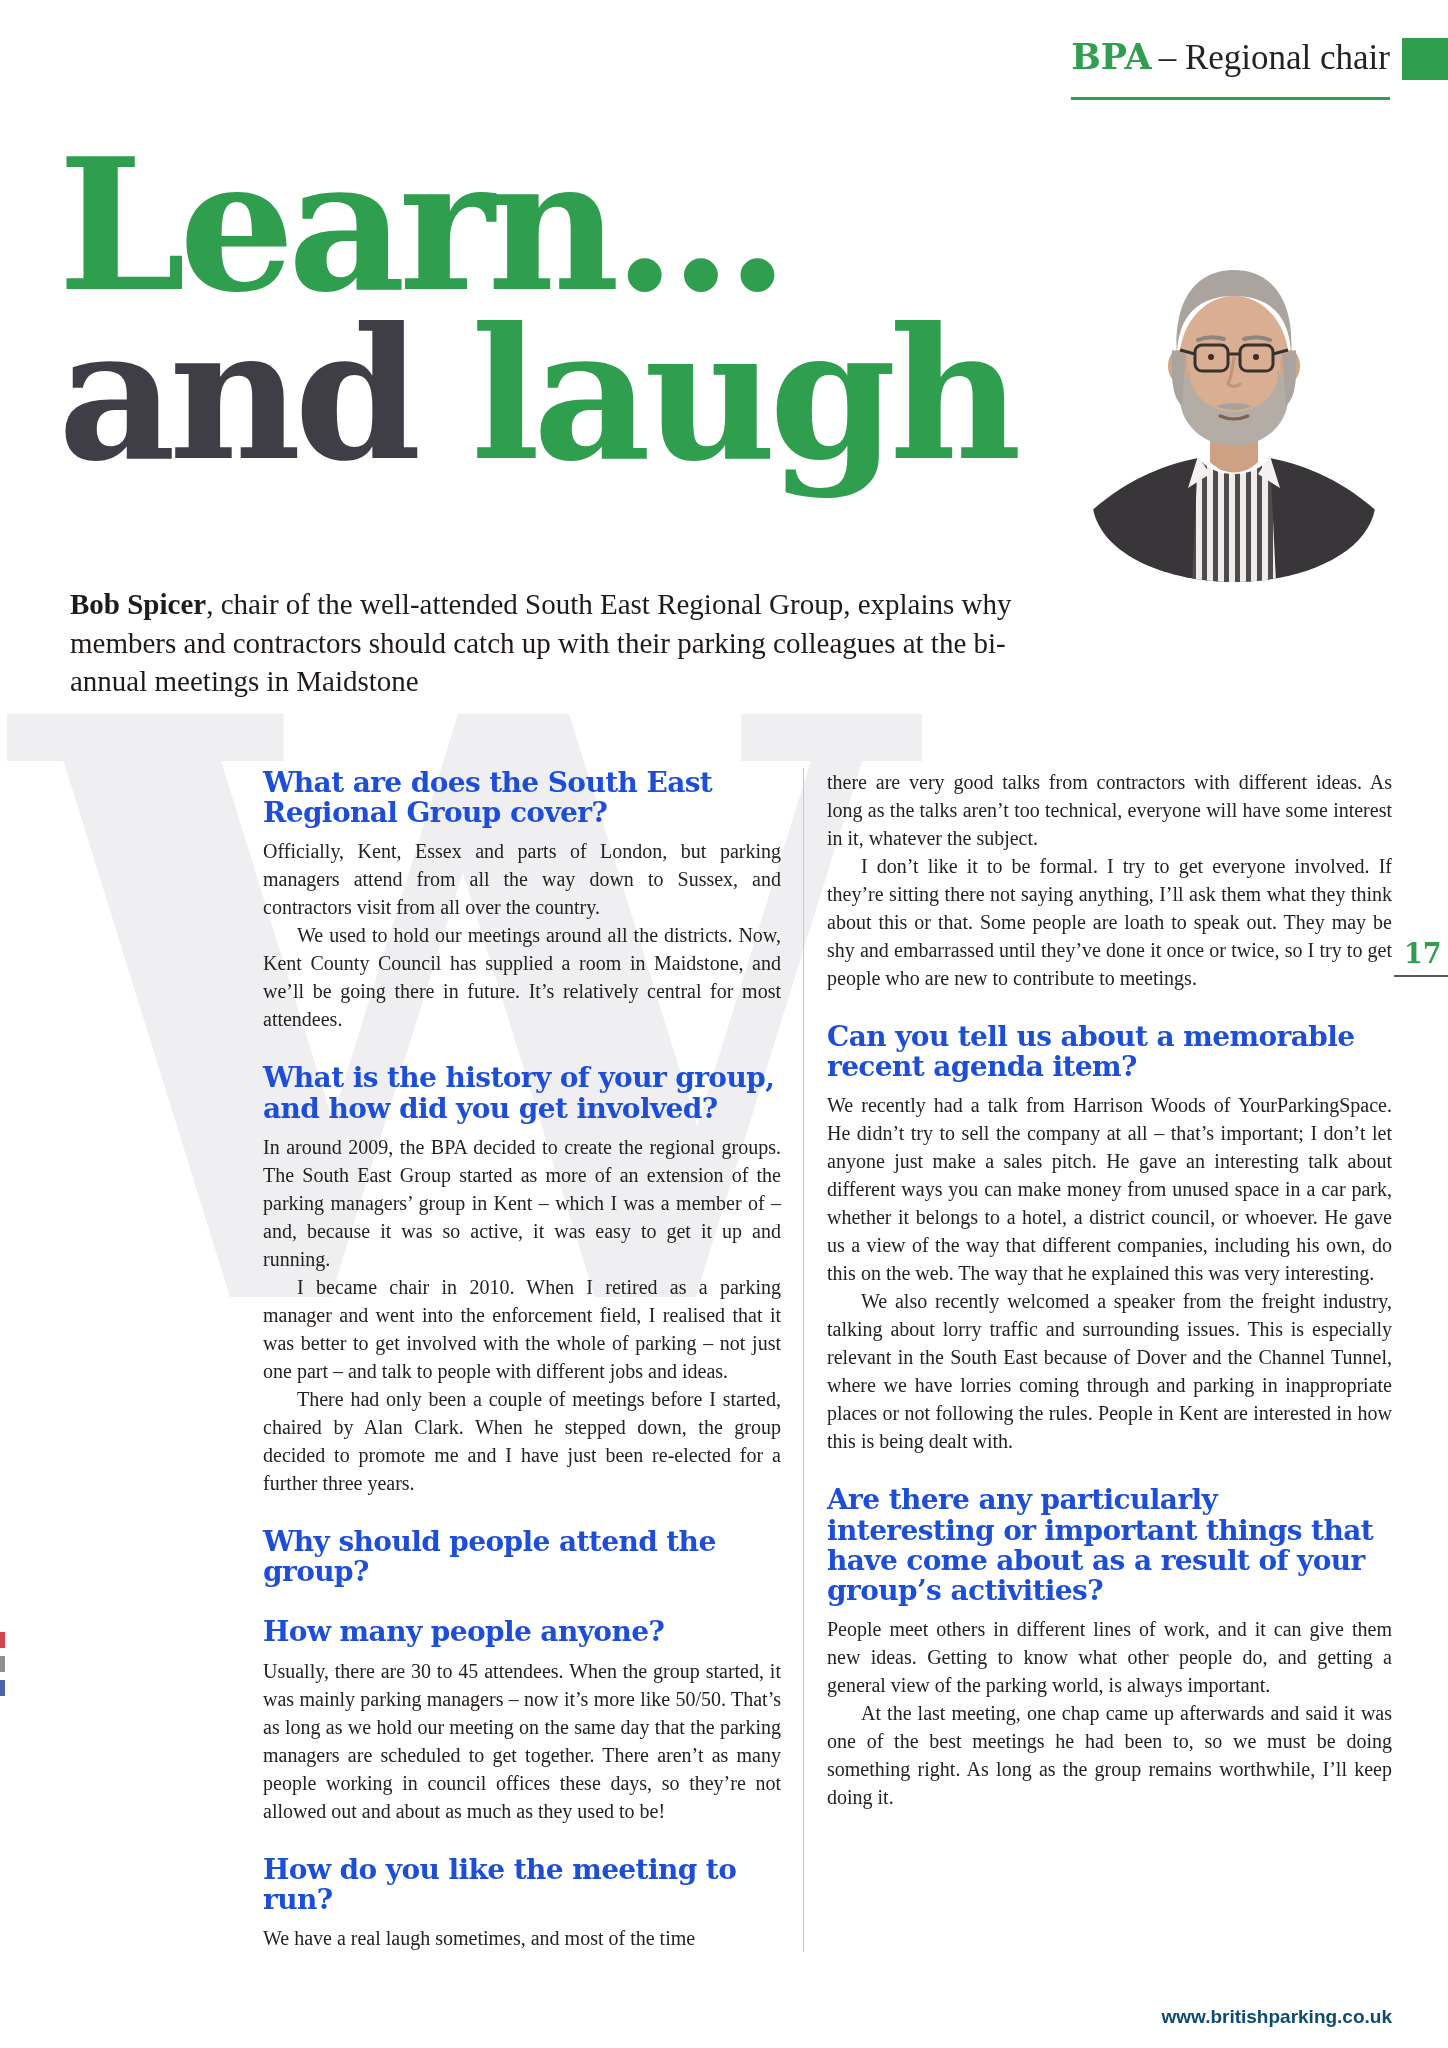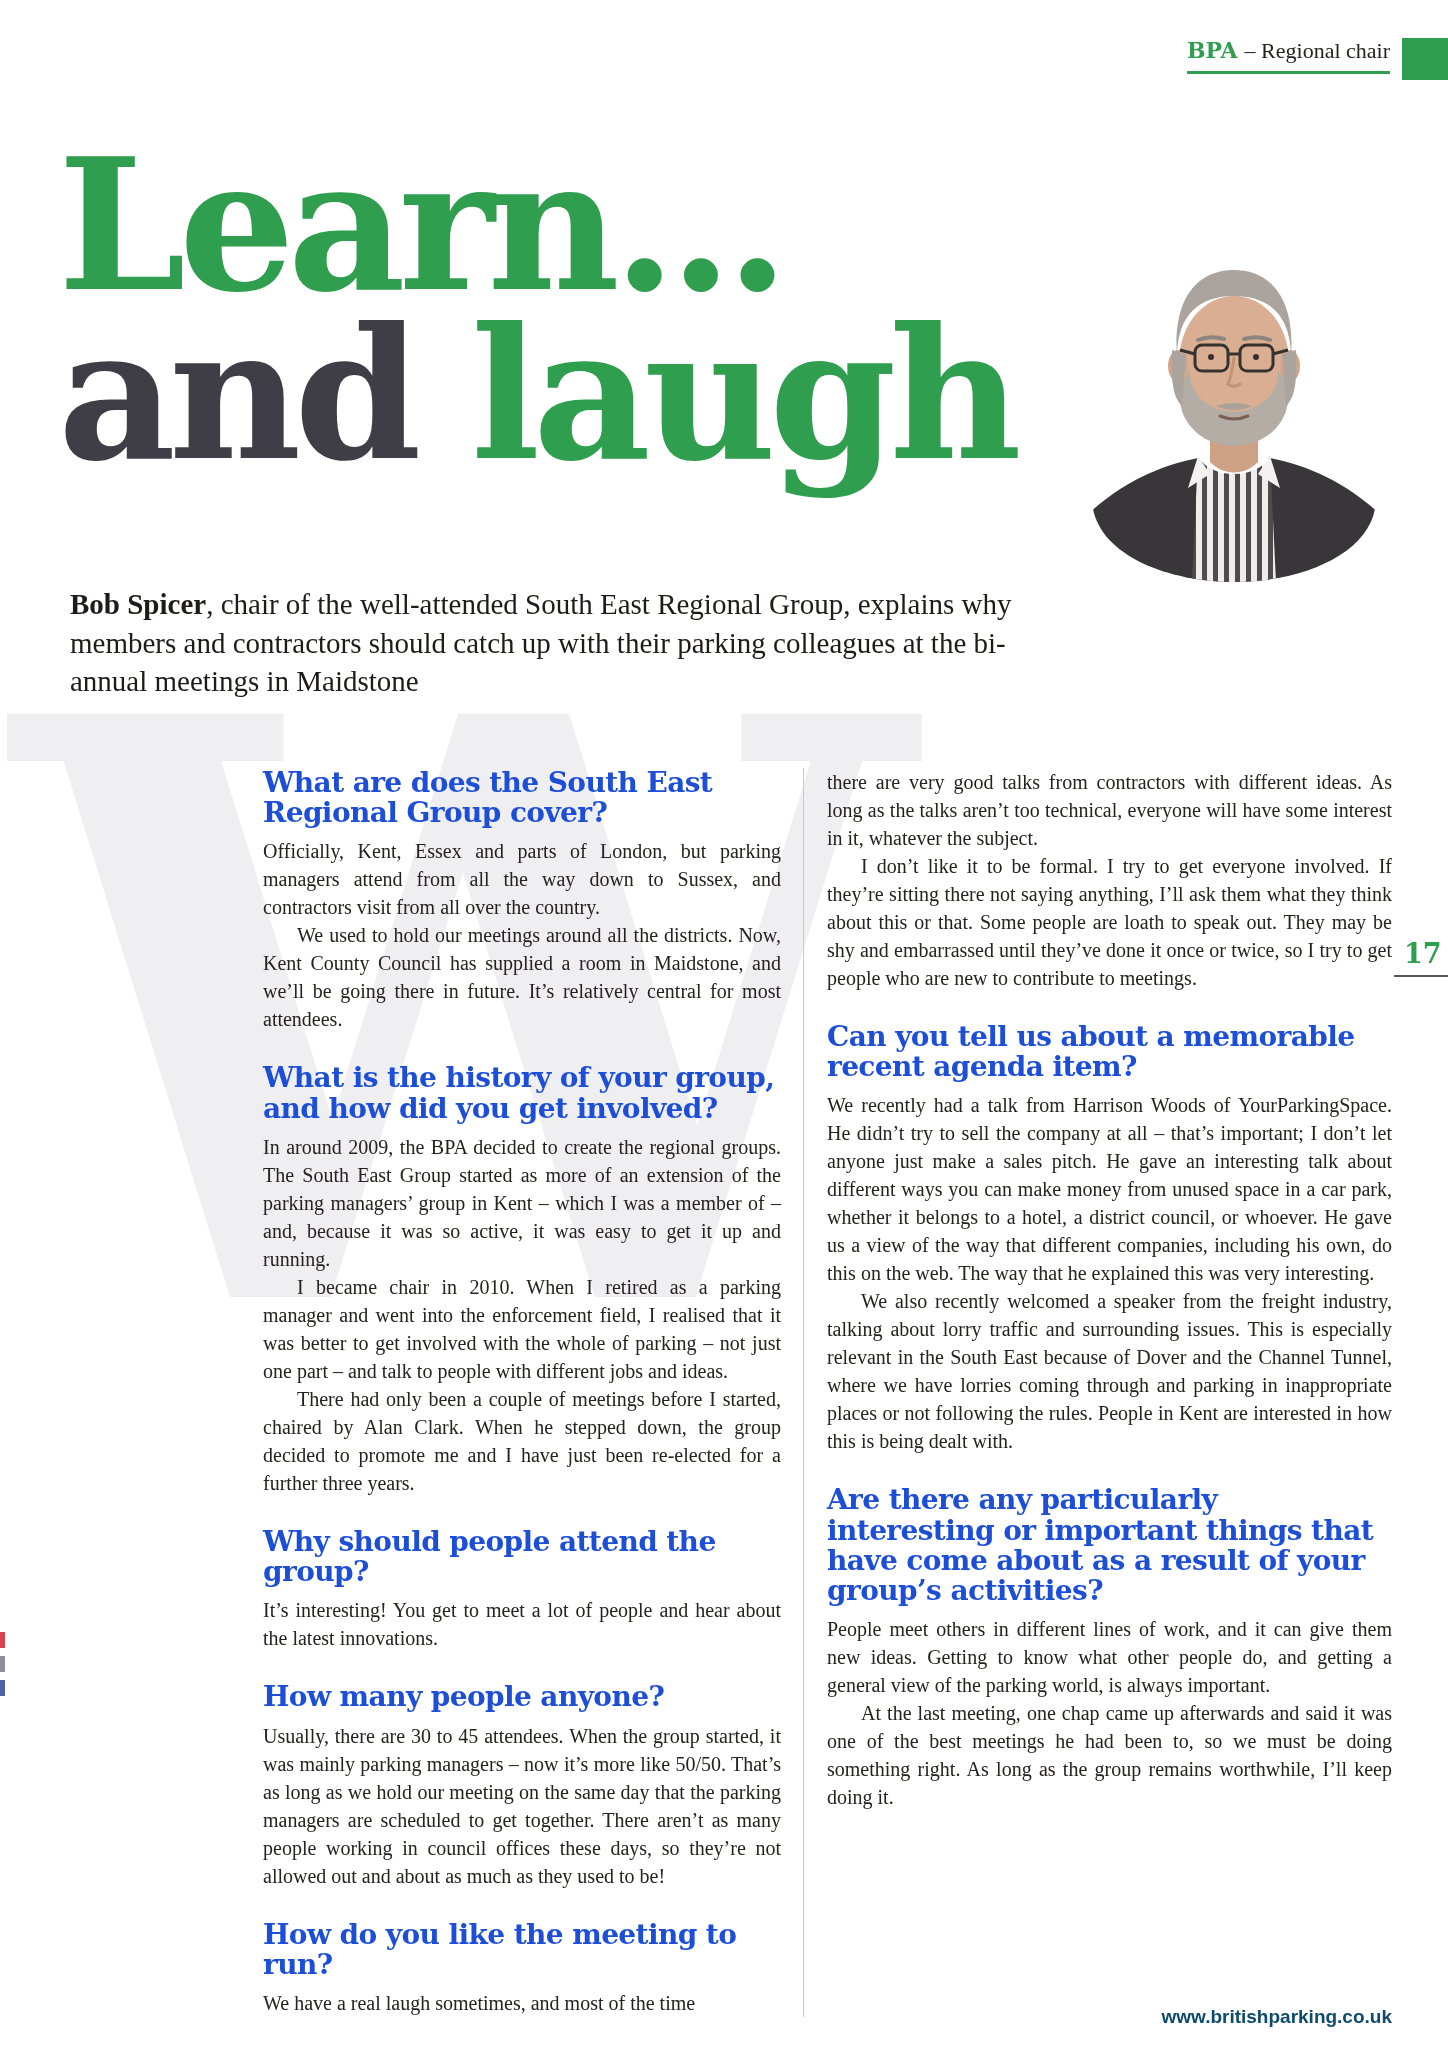--- a/index.html
+++ b/index.html
@@ -6,21 +6,21 @@
   * { box-sizing: border-box; }
   html, body { margin: 0; padding: 0; background: #ffffff; }
   .page {
     position: relative; width: 1448px; height: 2048px; margin: 0 auto;
     background: #ffffff; overflow: hidden;
     font-family: "Liberation Serif", serif; color: #26221f;
   }
 
   
   .topbar { position: absolute; top: 38px; right: 0; display: flex; align-items: flex-start; z-index: 3; }
-  .topbar-text { font-size: 22px; line-height: 1.1; padding-bottom: 8px; border-bottom: 3px solid #2f9e4e; white-space: nowrap; }
+  .topbar-text { font-size: 35px; line-height: 1.1; padding-bottom: 19px; border-bottom: 3px solid #2f9e4e; white-space: nowrap; }
   .brand { color: #2f9e4e; font-weight: bold; font-family: "DejaVu Serif", serif; }
   .section-name { color: #26221f; margin-left: 7px; }
   .topbar-block { width: 46px; height: 42px; background: #2f9e4e; margin-left: 12px; }
 
   
   .headline {
     position: absolute; left: 58px; top: 141px; margin: 0; z-index: 2;
     font-family: "DejaVu Serif", serif; font-weight: 700;
     font-size: 182px; line-height: 0.93; letter-spacing: -7px;
   }
@@ -161,21 +161,20 @@
 
       <section class="qa-block">
         <h3 class="q">What is the history of your group, and how did you get involved?</h3>
         <p>In around 2009, the BPA decided to create the regional groups. The South East Group started as more of an extension of the parking managers’ group in Kent – which I was a member of – and, because it was so active, it was easy to get it up and running.</p>
         <p>I became chair in 2010. When I retired as a parking manager and went into the enforcement field, I realised that it was better to get involved with the whole of parking – not just one part – and talk to people with different jobs and ideas.</p>
         <p>There had only been a couple of meetings before I started, chaired by Alan Clark. When he stepped down, the group decided to promote me and I have just been re-elected for a further three years.</p>
       </section>
 
       <section class="qa-block">
         <h3 class="q">Why should people attend the group?</h3>
-        <p>It’s interesting! You get to meet a lot of people and hear about the latest innovations.</p>
       </section>
 
       <section class="qa-block">
         <h3 class="q">How many people anyone?</h3>
         <p>Usually, there are 30 to 45 attendees. When the group started, it was mainly parking managers – now it’s more like 50/50. That’s as long as we hold our meeting on the same day that the parking managers are scheduled to get together. There aren’t as many people working in council offices these days, so they’re not allowed out and about as much as they used to be!</p>
       </section>
 
       <section class="qa-block">
         <h3 class="q">How do you like the meeting to run?</h3>
         <p>We have a real laugh sometimes, and most of the time</p>

